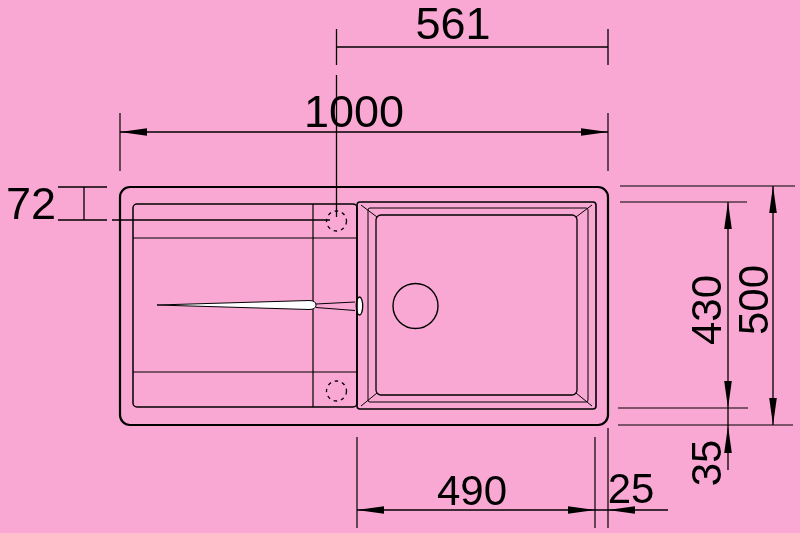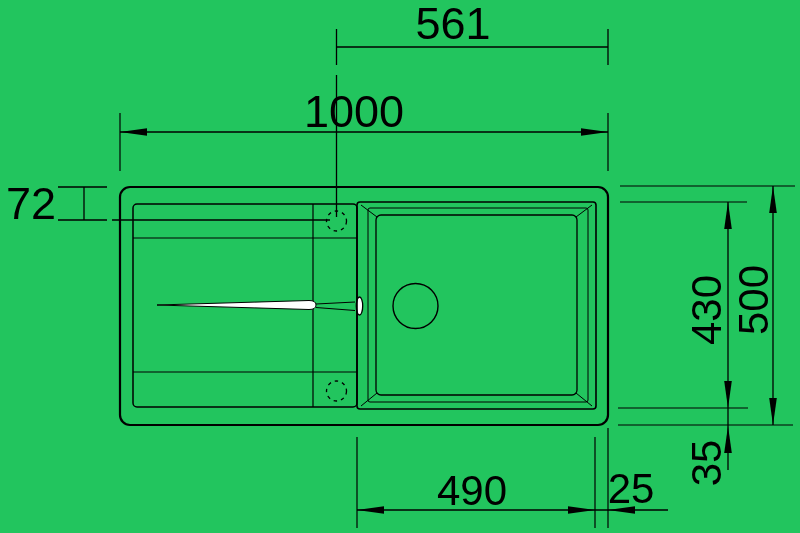--- a/index.html
+++ b/index.html
@@ -8,21 +8,21 @@
     background: #ffffff;
     width: 800px;
     height: 533px;
     overflow: hidden;
     font-family: "Liberation Sans", sans-serif;
   }
   #stage {
     position: relative;
     width: 800px;
     height: 533px;
-    background: #22c55e;
+    background: #f9a8d4;
   }
   svg { display: block; }
   .dim-text {
     font-family: "Liberation Sans", "DejaVu Sans", sans-serif;
     fill: #000000;
     font-size: 45px;
   }
   .dim-text-sm { font-size: 42px; }
   .ln { stroke: #000000; fill: none; }
   .arrow { fill: #000000; stroke: none; }

